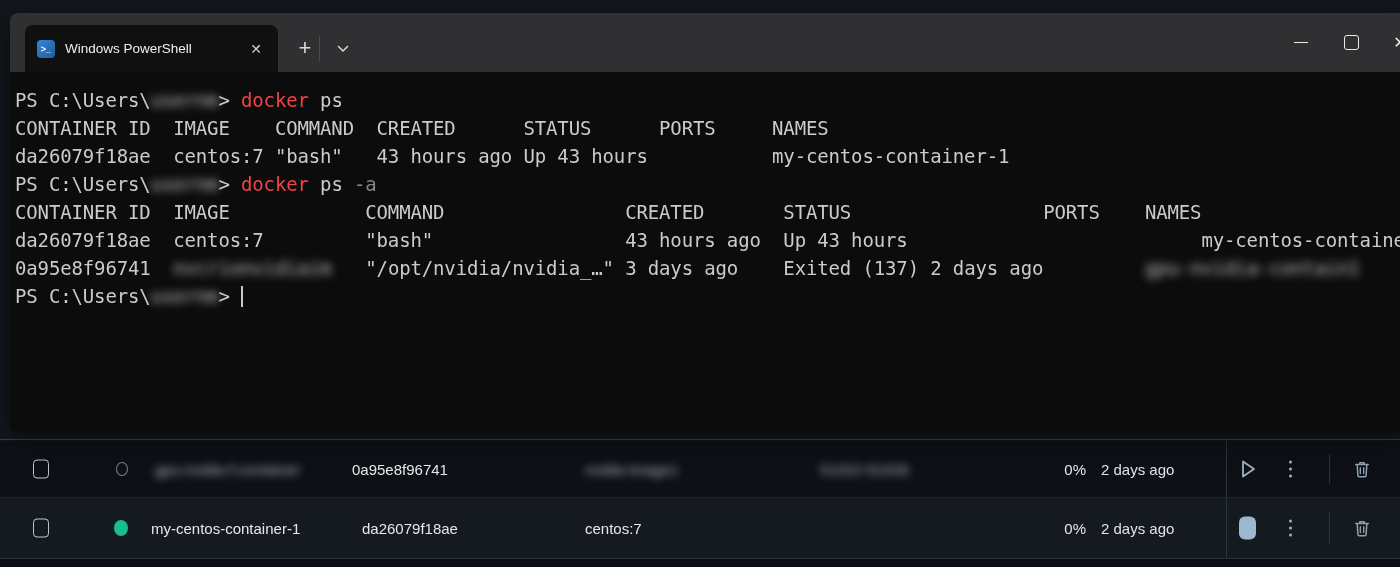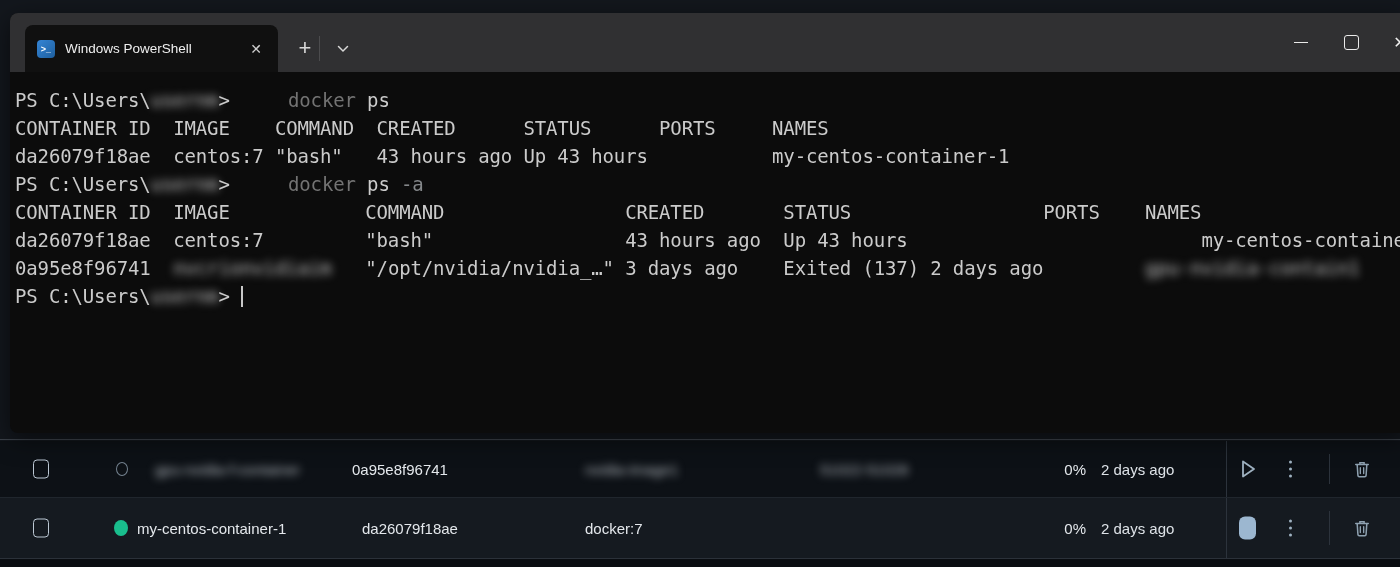--- a/index.html
+++ b/index.html
@@ -47,21 +47,21 @@
   .chev{position:absolute;left:318px;top:12px;width:30px;height:47px;display:flex;align-items:center;justify-content:center;}
   .winbtn{position:absolute;top:0;height:59px;display:flex;align-items:center;justify-content:center;}
   .minbar{width:14px;height:1.5px;background:#eaeaea;}
   .maxsq{width:13px;height:13px;border:1.5px solid #eaeaea;border-radius:3px;}
   .closex{color:#eeeeee;font-size:16px;}
 
   .termbody{position:absolute;top:59px;left:0;right:0;bottom:0;padding:14px 0 0 5px;
             font-family:"DejaVu Sans Mono",monospace;font-size:19px;line-height:28px;
             letter-spacing:-0.14px;color:#cbcbcb;white-space:pre;overflow:hidden;}
   .tline{height:28px;}
-  .cmd{color:#737373;margin-left:47px;}
+  .cmd{color:#ef4444;}
   .param{color:#85888b;}
   .tblur{filter:blur(4px);color:#bfbfbf;}
   .cursor{display:inline-block;width:2px;height:21px;background:#c8c8c8;vertical-align:-4px;}
 </style>
 </head>
 <body>
 
 <div class="stage">
 
   <div class="hline"></div>
@@ -93,23 +93,23 @@
         <path d="M9.5 6V4.5h5V6" stroke="#8ea1b0" stroke-width="1.8" fill="none"></path>
         <path d="M6.2 6.5l.9 13.2a1.6 1.6 0 0 0 1.6 1.5h6.6a1.6 1.6 0 0 0 1.6-1.5l.9-13.2" stroke="#8ea1b0" stroke-width="1.8" fill="none"></path>
         <path d="M10 10.5v7M14 10.5v7" stroke="#8ea1b0" stroke-width="1.6" fill="none" stroke-linecap="round"></path>
       </svg>
     </span>
   </div>
 
   <div class="drow drow2">
     <span class="cb"></span>
     <span class="dot"></span>
-    <span class="dcell" style="left:137px">my-centos-container-1</span>
+    <span class="dcell" style="left:151px">my-centos-container-1</span>
     <span class="dcell" style="left:362px">da26079f18ae</span>
-    <span class="dcell" style="left:585px">docker:7</span>
+    <span class="dcell" style="left:585px">centos:7</span>
     <span class="dcell" style="left:1020px;width:66px;text-align:right">0%</span>
     <span class="dcell dim" style="left:1101px">2 days ago</span>
     <span class="vdiv"></span>
     <span class="stopsq"></span>
     <span class="kebab">
         <i></i>
         <i></i>
         <i></i>
       </span>
     <span class="vdiv2"></span>

